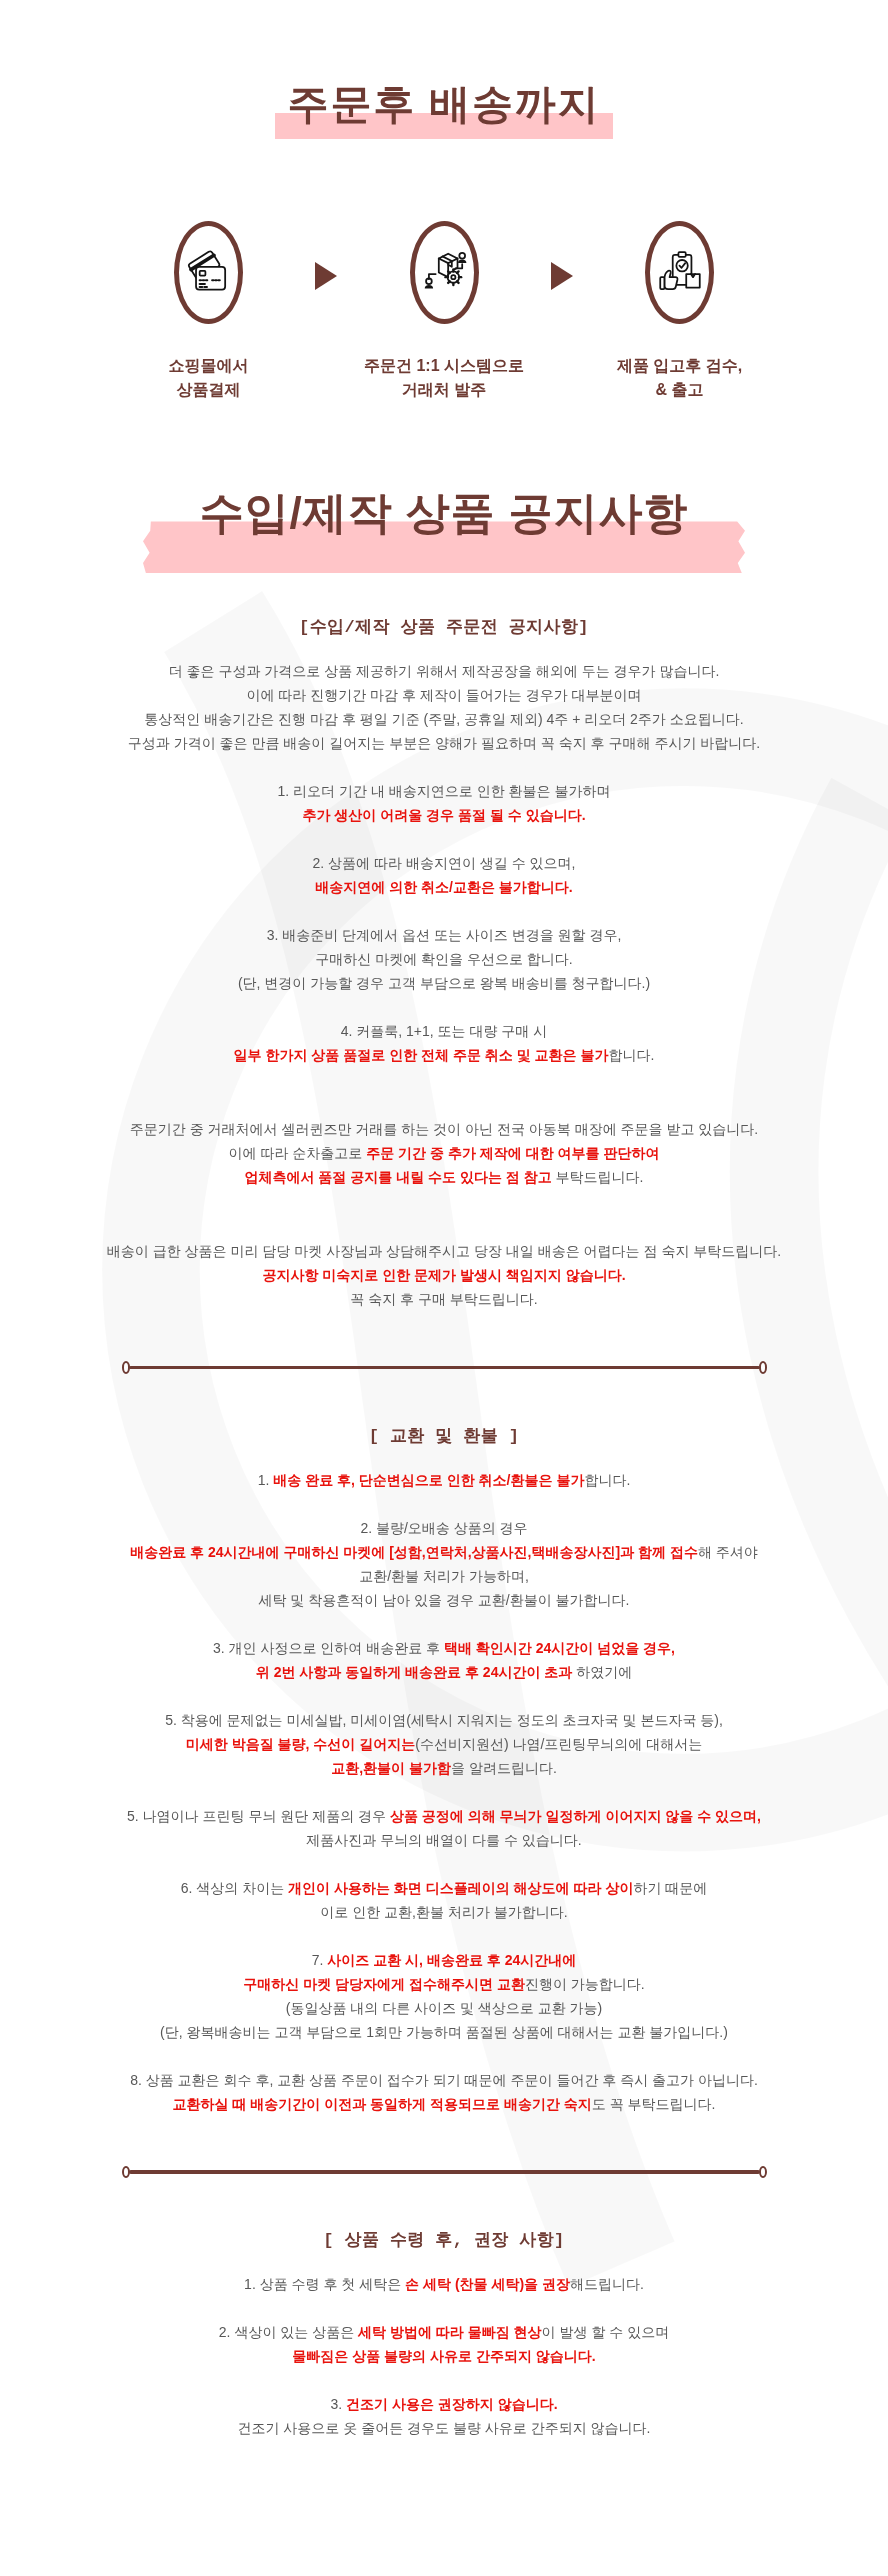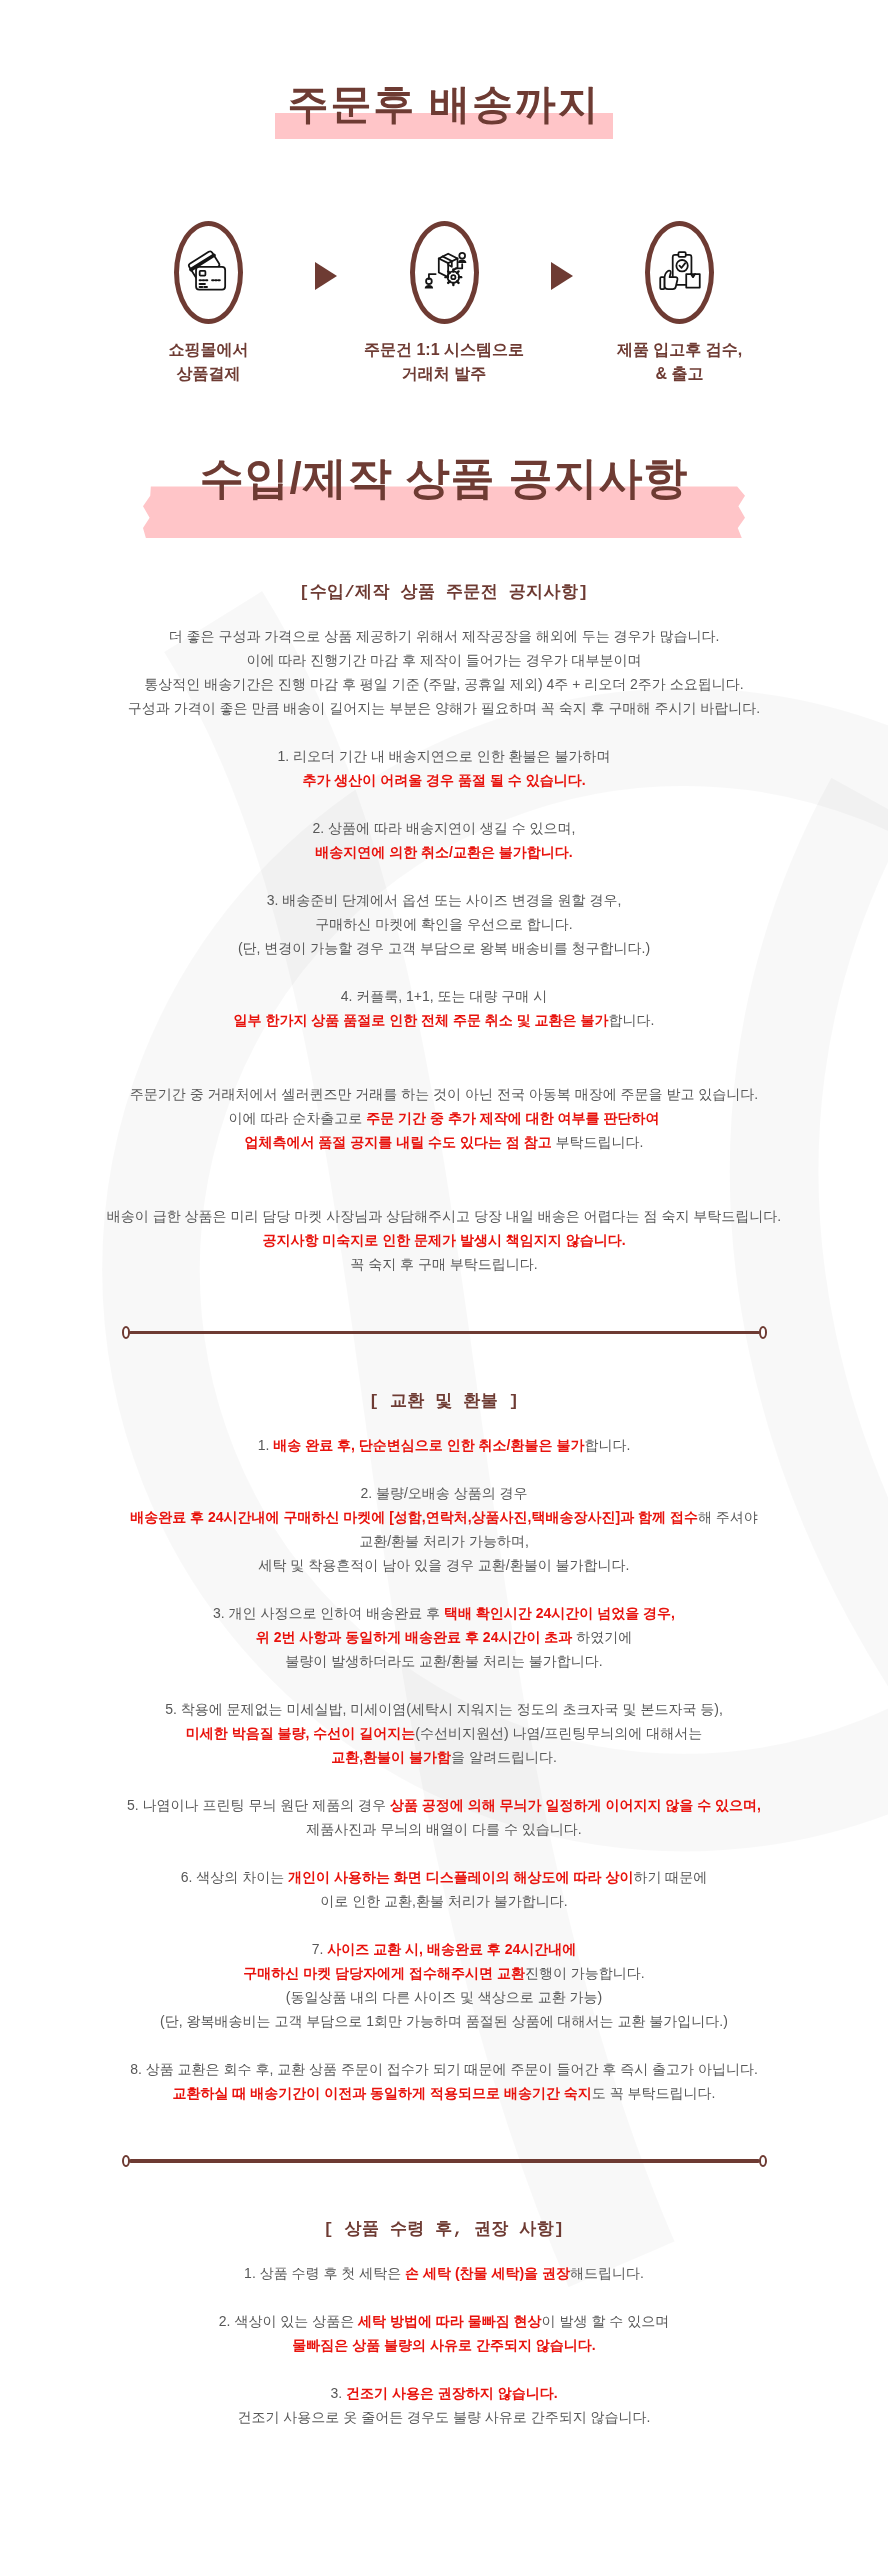--- a/index.html
+++ b/index.html
@@ -21,28 +21,28 @@
     letter-spacing:1.8px;line-height:1.1;
     background:linear-gradient(to bottom,transparent 54%,var(--pink) 54%);
     padding:0 12.4px 12.4px 12.4px;}
 
   
   .steps{display:flex;justify-content:center;align-items:flex-start;margin-top:82px;}
   .step{width:203px;}
   .oval{width:69px;height:103px;border:5.3px solid var(--brown);border-radius:50%;
     margin:0 auto;display:flex;align-items:center;justify-content:center;background:#fff;}
   .oval svg{width:52px;height:52px;}
-  .step-label{margin-top:14px;font-size:16px;font-weight:bold;color:var(--brown);
+  .step-label{margin-top:30px;font-size:16px;font-weight:bold;color:var(--brown);
     line-height:24px;white-space:pre-line;}
   .arrow{width:0;height:0;border-left:22px solid var(--brown);
     border-top:14px solid transparent;border-bottom:14px solid transparent;
     margin:41px 5.3px 0 5.3px;}
 
   
-  .t2wrap{position:relative;margin-top:66px;height:89px;}
+  .t2wrap{position:relative;margin-top:85px;height:89px;}
   .t2band{position:absolute;left:50%;top:34px;transform:translateX(-50%);
     width:602px;height:52px;background:var(--pink);
     clip-path:polygon(1.3% 0,98.7% 0,100% 18%,98.9% 38%,100% 60%,98.8% 80%,99.5% 100%,0.5% 100%,0 80%,1.1% 60%,0 38%,1.2% 18%);}
   .t2text{position:relative;font-size:44px;font-weight:bold;color:var(--brown);letter-spacing:0.9px;line-height:1.2;}
 
   
   .sections{margin-top:39px;padding-bottom:80px;}
   .sec-h{font-size:17px;font-weight:bold;color:var(--brown);margin:0 0 21px 0;letter-spacing:0.4px;font-family:Liberation Mono, monospace;}
   .blk{margin:0 auto 24px auto;max-width:835px;}
   .blk.sp{margin-top:50px;}
@@ -217,21 +217,20 @@
           </div>
           <div class="blk">
             <div class="ln"><span class="seg-g">2. 불량/오배송 상품의 경우</span></div>
             <div class="ln"><span class="seg-r">배송완료 후 24시간내에 구매하신 마켓에 [성함,연락처,상품사진,택배송장사진]과 함께 접수</span><span class="seg-g">해 주셔야</span></div>
             <div class="ln"><span class="seg-g">교환/환불 처리가 가능하며,</span></div>
             <div class="ln"><span class="seg-g">세탁 및 착용흔적이 남아 있을 경우 교환/환불이 불가합니다.</span></div>
           </div>
           <div class="blk">
             <div class="ln"><span class="seg-g">3. 개인 사정으로 인하여 배송완료 후 </span><span class="seg-r">택배 확인시간 24시간이 넘었을 경우,</span></div>
             <div class="ln"><span class="seg-r">위 2번 사항과 동일하게 배송완료 후 24시간이 초과 </span><span class="seg-g">하였기에</span></div>
-            <div class="ln"><span class="seg-g">불량이 발생하더라도 교환/환불 처리는 불가합니다.</span></div>
           </div>
           <div class="blk">
             <div class="ln"><span class="seg-g">5. 착용에 문제없는 미세실밥, 미세이염(세탁시 지워지는 정도의 초크자국 및 본드자국 등),</span></div>
             <div class="ln"><span class="seg-r">미세한 박음질 불량, 수선이 길어지는</span><span class="seg-g">(수선비지원선) 나염/프린팅무늬의에 대해서는</span></div>
             <div class="ln"><span class="seg-r">교환,환불이 불가함</span><span class="seg-g">을 알려드립니다.</span></div>
           </div>
           <div class="blk">
             <div class="ln"><span class="seg-g">5. 나염이나 프린팅 무늬 원단 제품의 경우 </span><span class="seg-r">상품 공정에 의해 무늬가 일정하게 이어지지 않을 수 있으며,</span></div>
             <div class="ln"><span class="seg-g">제품사진과 무늬의 배열이 다를 수 있습니다.</span></div>
           </div>

